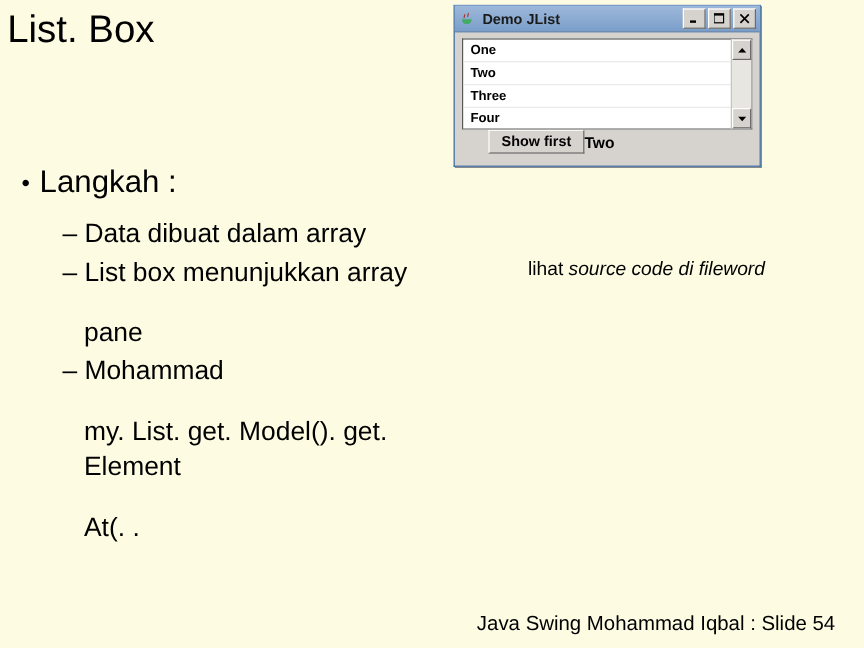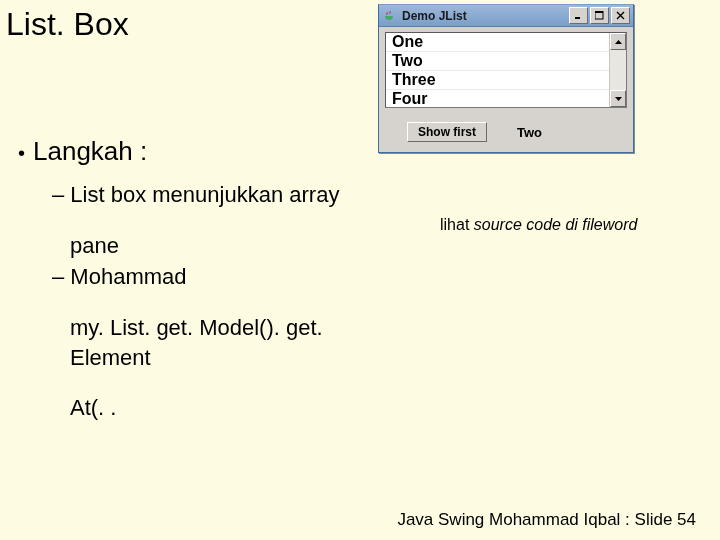--- a/index.html
+++ b/index.html
@@ -111,21 +111,21 @@
     height: 74px;
     display: flex;
   }
   .list-items {
     flex: 1;
     overflow: hidden;
   }
   .list-items .row {
     padding: 1px 6px;
     font-weight: bold;
-    font-size: 16px;
+    font-size: 11px;
     border-bottom: 1px solid #e9e9e9;
     line-height: 16px;
   }
   .list-items .row:last-child { border-bottom: none; }
   .scrollbar {
     width: 16px;
     background: #e8e6e1;
     border-left: 1px solid #c8c5bf;
     display: flex;
     flex-direction: column;
@@ -136,22 +136,20 @@
     border: 1px solid #fff;
     border-right-color:#6b6b6b;
     border-bottom-color:#6b6b6b;
     display:flex;align-items:center;justify-content:center;
   }
   .sbtrack { flex:1; background:#e8e6e1; }
 
   .bottom-row {
     display: flex;
     align-items: center;
-    margin-top: 14px;
-    gap: 30px;
     padding-left: 22px;
   }
   .btn {
     background: #d6d3ce;
     border: 1px solid #fff;
     border-right-color:#6b6b6b;
     border-bottom-color:#6b6b6b;
     padding: 2px 10px;
     font-weight: bold;
     font-size: 12px;
@@ -164,20 +162,21 @@
 </head>
 <body>
 
 <div class="slide-title">List. Box</div>
 
 <div class="bullet-l1">
   <span class="dot">•</span><span>Langkah :</span>
 </div>
 
 <div class="sub-list">
+  <div class="item">– Data dibuat dalam array</div>
   <div class="item">– List box menunjukkan array</div>
   <div class="item cont">pane</div>
   <div class="item">– Mohammad</div>
   <div class="item cont">my. List. get. Model(). get. Element</div>
   <div class="item cont">At(. .</div>
 </div>
 
 <div class="note">
   <span>lihat </span><span class="em">source code di fileword</span>
 </div>

